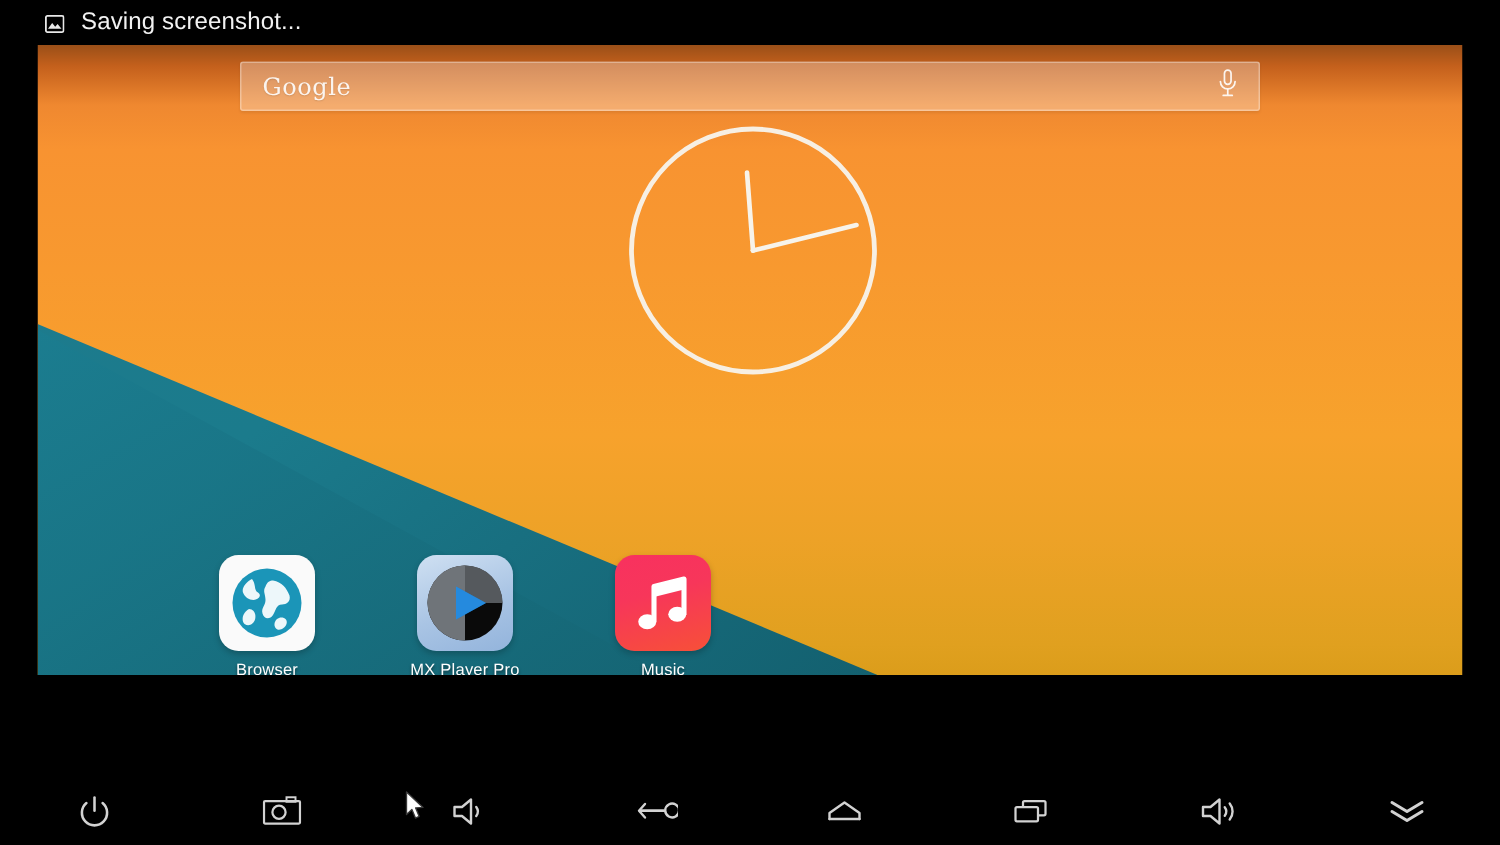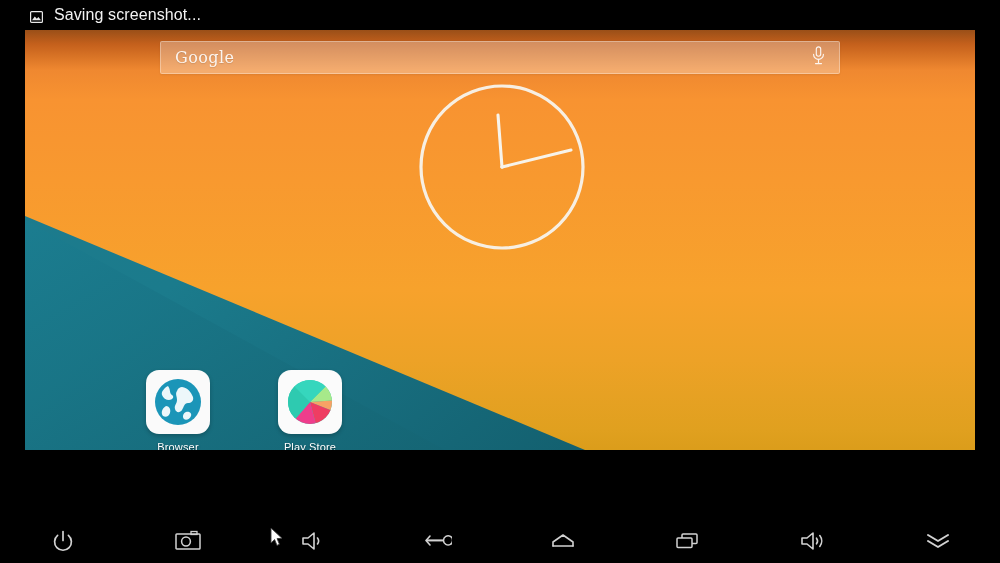--- a/index.html
+++ b/index.html
@@ -230,44 +230,47 @@
           <circle cx="32" cy="32" r="23" fill="#1b95b8"></circle>
           <path d="M22 16 c3 4 1 7 4 9 c3 2 0 5 -3 5 c-3 0 -6 -2 -7 -5 c-1 -3 2 -7 6 -9 Z" fill="#ffffff" opacity="0.92"></path>
           <path d="M20 36 c3 0 5 3 4 7 c-1 3 -4 5 -7 3 c-2 -2 -2 -7 3 -10 Z" fill="#ffffff" opacity="0.92"></path>
           <path d="M36 17 c6 1 9 5 11 10 c1 4 -2 6 -5 6 c-4 0 -4 4 -6 7 c-2 3 -6 3 -7 -1 c-1 -4 2 -5 2 -9 c0 -4 -2 -6 0 -9 c1 -3 3 -4 5 -4 Z" fill="#ffffff" opacity="0.92"></path>
           <path d="M40 42 c3 -1 6 1 5 4 c-1 3 -5 5 -7 3 c-2 -2 -1 -6 2 -7 Z" fill="#ffffff" opacity="0.92"></path>
         </svg>
       </div>
       <div class="app-label">Browser</div>
     </div>
 
-
-
-
     <div class="app-item">
-      <div class="app-icon ic-play">
+      <div class="app-icon ic-mx">
         <svg width="64" height="64" viewBox="0 0 64 64">
-          <defs>
-            <clipPath id="psclip">
-                <circle cx="32" cy="32" r="22"></circle>
-              </clipPath>
-          </defs>
-          <g clip-path="url(#psclip)">
-            <rect x="6" y="6" width="52" height="52" fill="#2ecab0"></rect>
-            <path d="M32 32 L62 2 L62 30 Z" fill="#a7e98a"></path>
-            <path d="M32 32 L62 30 L62 44 Z" fill="#f7a265"></path>
-            <path d="M32 32 L62 44 L40 62 Z" fill="#ef3d62"></path>
-            <path d="M32 32 L40 62 L6 62 Z" fill="#ef3d8c"></path>
-            <path d="M32 32 L6 62 L6 6 Z" fill="#2ecab0"></path>
-            <path d="M32 32 L6 6 L62 2 Z" fill="#36d6bd"></path>
-          </g>
+          <circle cx="32" cy="32" r="25" fill="#0a0a0a"></circle>
+          <path d="M32 7 A25 25 0 0 0 32 57 Z" fill="#6f7479"></path>
+          <path d="M7 32 A25 25 0 0 1 57 32 Z" fill="#6f7479" opacity="0.75"></path>
+          <circle cx="32" cy="32" r="25" fill="none"></circle>
+          <path d="M26 21 L26 43 L46 32 Z" fill="#1a7fd4"></path>
+          <path d="M26 21 L26 43 L46 32 Z" fill="#2f93e6" opacity="0.55"></path>
         </svg>
       </div>
-      <div class="app-label">Play Store</div>
+      <div class="app-label">MX Player Pro</div>
     </div>
+
+    <div class="app-item">
+      <div class="app-icon ic-music">
+        <svg width="64" height="64" viewBox="0 0 64 64">
+          <path d="M26 44 L26 21 L46 16 L46 39" fill="none" stroke="#ffffff" stroke-width="3.4" stroke-linejoin="round" stroke-linecap="round"></path>
+          <ellipse cx="21.5" cy="44.5" rx="6" ry="5" fill="#ffffff"></ellipse>
+          <ellipse cx="41.5" cy="39.5" rx="6" ry="5" fill="#ffffff"></ellipse>
+          <path d="M26 21 L46 16 L46 23 L26 28 Z" fill="#ffffff"></path>
+        </svg>
+      </div>
+      <div class="app-label">Music</div>
+    </div>
+
+
 
 
   </div>
 
   <div id="app-drawer-btn">
     <div id="app-drawer-dots">
       <i></i>
         <i></i>
         <i></i>
         <i></i>

